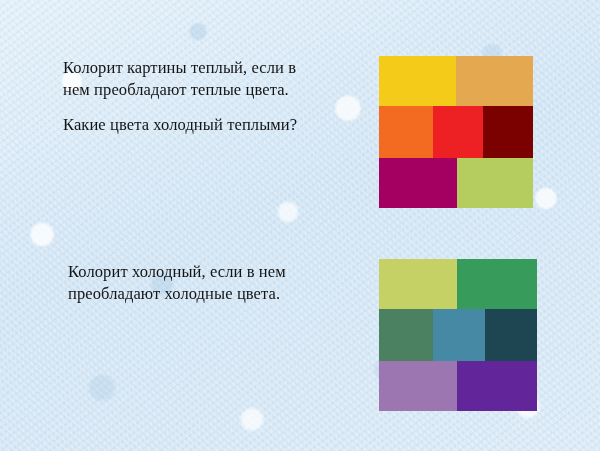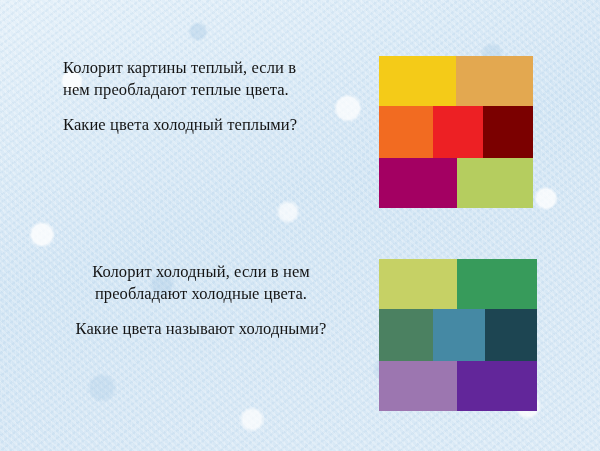--- a/index.html
+++ b/index.html
@@ -55,21 +55,21 @@
     letter-spacing: 0.1px;
   }
   .text-block p {
     margin: 0;
   }
   .text-block p + p {
     margin-top: 13px;
   }
 
   #warm-text  { left: 63px;  top: 57px;  width: 262px; }
-  #cool-text  { left: 68px;  top: 261px; width: 266px; text-align: center; }
+  #cool-text  { left: 68px;  top: 261px; width: 266px; }
 
   .swatch-grid {
     position: absolute;
     display: flex;
     flex-direction: column;
   }
   .swatch-row {
     display: flex;
     flex: 1 1 auto;
   }
@@ -139,21 +139,20 @@
       <div class="swatch-cell" style="background-color: rgb(123, 0, 0);"></div>
     </div>
     <div class="swatch-row">
       <div class="swatch-cell" style="background-color: rgb(163, 0, 98);"></div>
       <div class="swatch-cell" style="background-color: rgb(181, 205, 95);"></div>
     </div>
   </div>
 
   <div class="text-block" id="cool-text" style="color: rgb(20, 20, 20);">
     <p>Колорит холодный, если в нем преобладают холодные цвета.</p>
-    <p>Какие цвета называют холодными?</p>
   </div>
 
   <div class="swatch-grid" id="cool-grid">
     <div class="swatch-row">
       <div class="swatch-cell" style="background-color: rgb(198, 209, 101);"></div>
       <div class="swatch-cell" style="background-color: rgb(55, 155, 91);"></div>
     </div>
     <div class="swatch-row">
       <div class="swatch-cell" style="background-color: rgb(75, 129, 97);"></div>
       <div class="swatch-cell" style="background-color: rgb(69, 137, 164);"></div>

